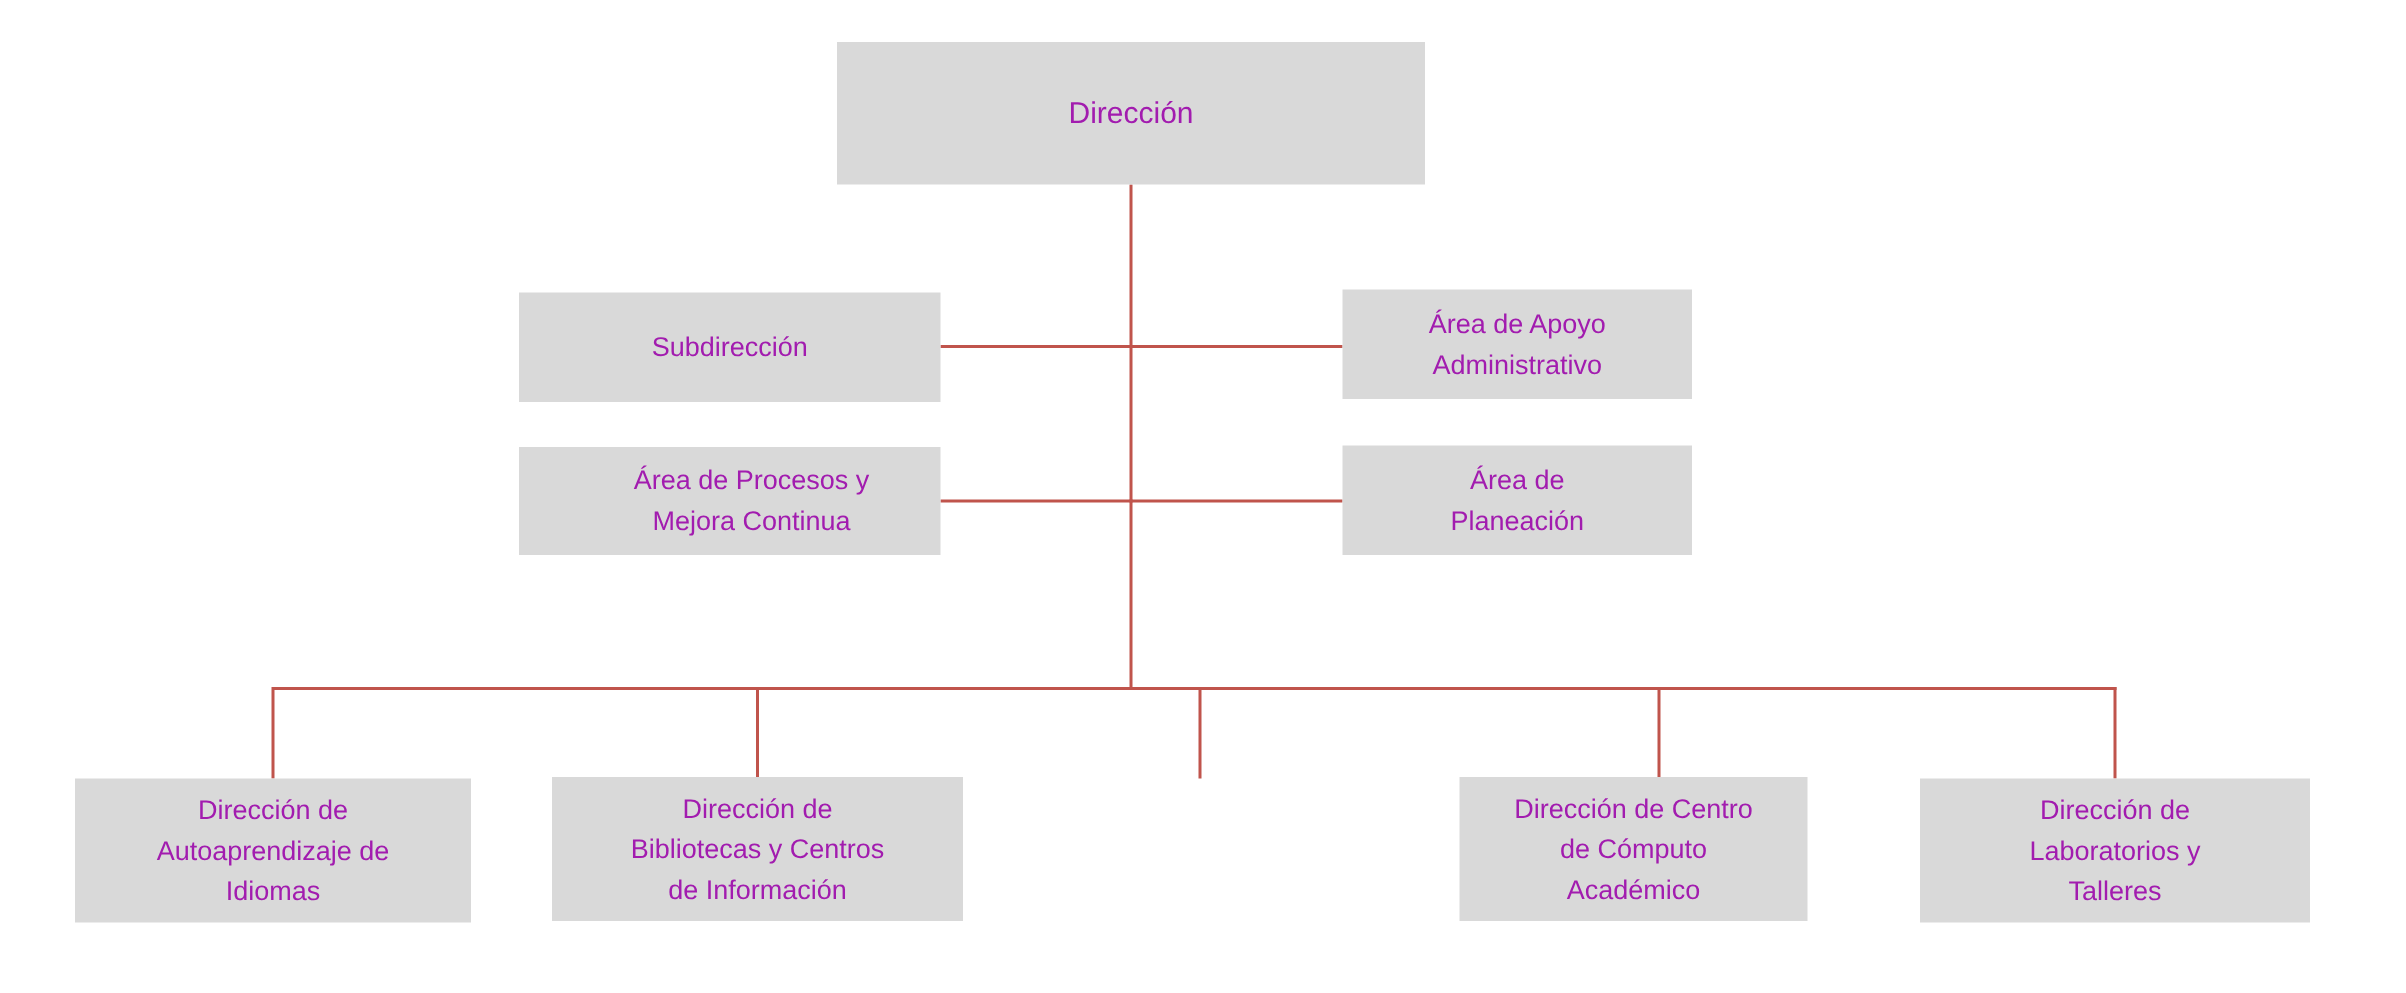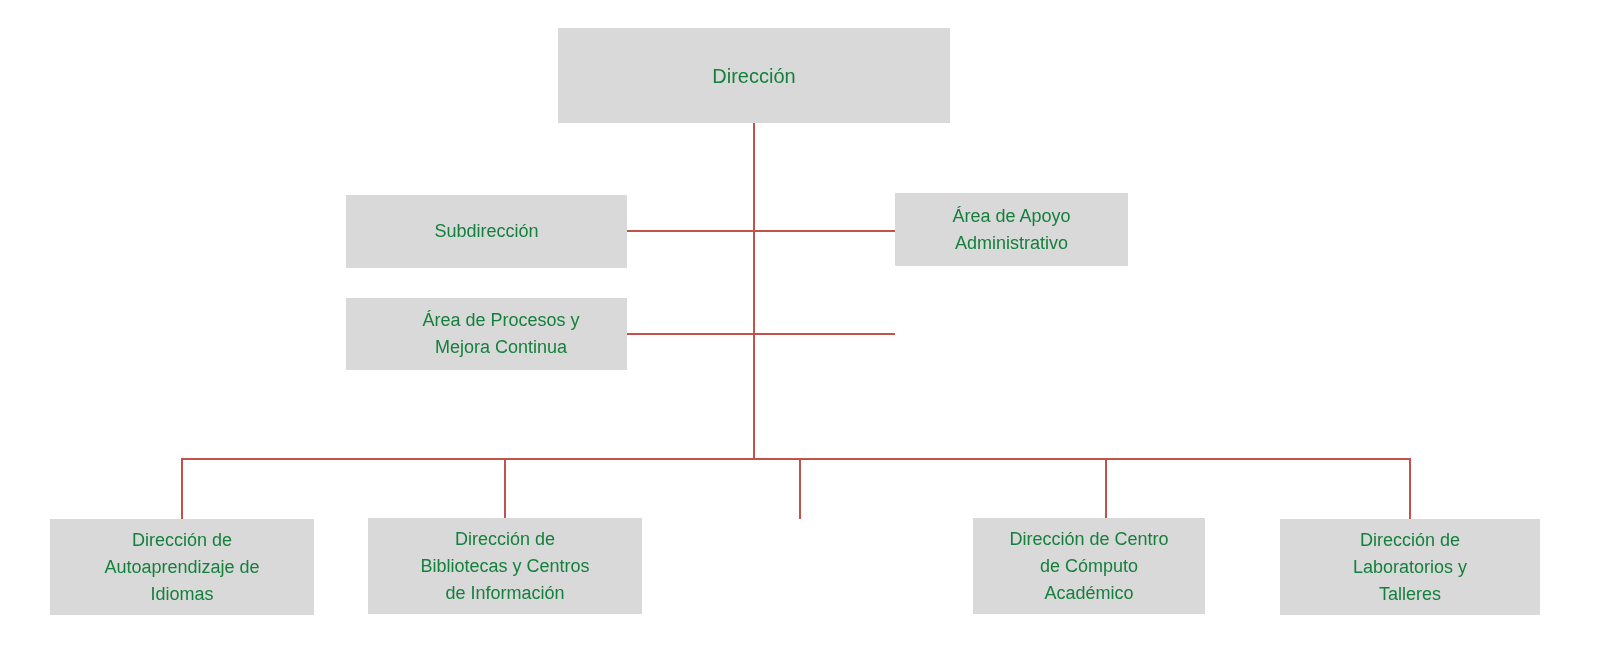--- a/index.html
+++ b/index.html
@@ -11,21 +11,21 @@
   .canvas {
     position: relative;
     width: 1604px;
     height: 662px;
     background: #ffffff;
     overflow: hidden;
   }
   .node {
     position: absolute;
     background: #d9d9d9;
-    color: #15803d;
+    color: #a21caf;
     display: flex;
     align-items: center;
     justify-content: center;
     text-align: center;
     white-space: pre-line;
     font-size: 18px;
     line-height: 1.5;
     box-sizing: border-box;
     padding: 2px 6px;
   }
@@ -60,20 +60,22 @@
   <div class="connector v-line" style="left:1105px; top:458px; height:61px;"></div>
   <div class="connector v-line" style="left:1409px; top:458px; height:61px;"></div>
 
   <div class="node root" style="left:558px; top:28px; width:392px; height:95px;">Dirección</div>
 
   <div class="node" style="left:895px; top:193px; width:233px; height:73px;">Área de Apoyo
 Administrativo</div>
   <div class="node" style="left:346px; top:195px; width:281px; height:73px;">Subdirección</div>
   <div class="node" style="left:346px; top:298px; width:281px; height:72px;padding-left:35px;">Área de Procesos y
 Mejora Continua</div>
+  <div class="node" style="left:895px; top:297px; width:233px; height:73px;">Área de
+Planeación</div>
 
   <div class="node" style="left:50px; top:519px; width:264px; height:96px;">Dirección de
 Autoaprendizaje de
 Idiomas</div>
   <div class="node" style="left:368px; top:518px; width:274px; height:96px;">Dirección de
 Bibliotecas y Centros
 de Información</div>
   <div class="node" style="left:973px; top:518px; width:232px; height:96px;">Dirección de Centro
 de Cómputo
 Académico</div>

